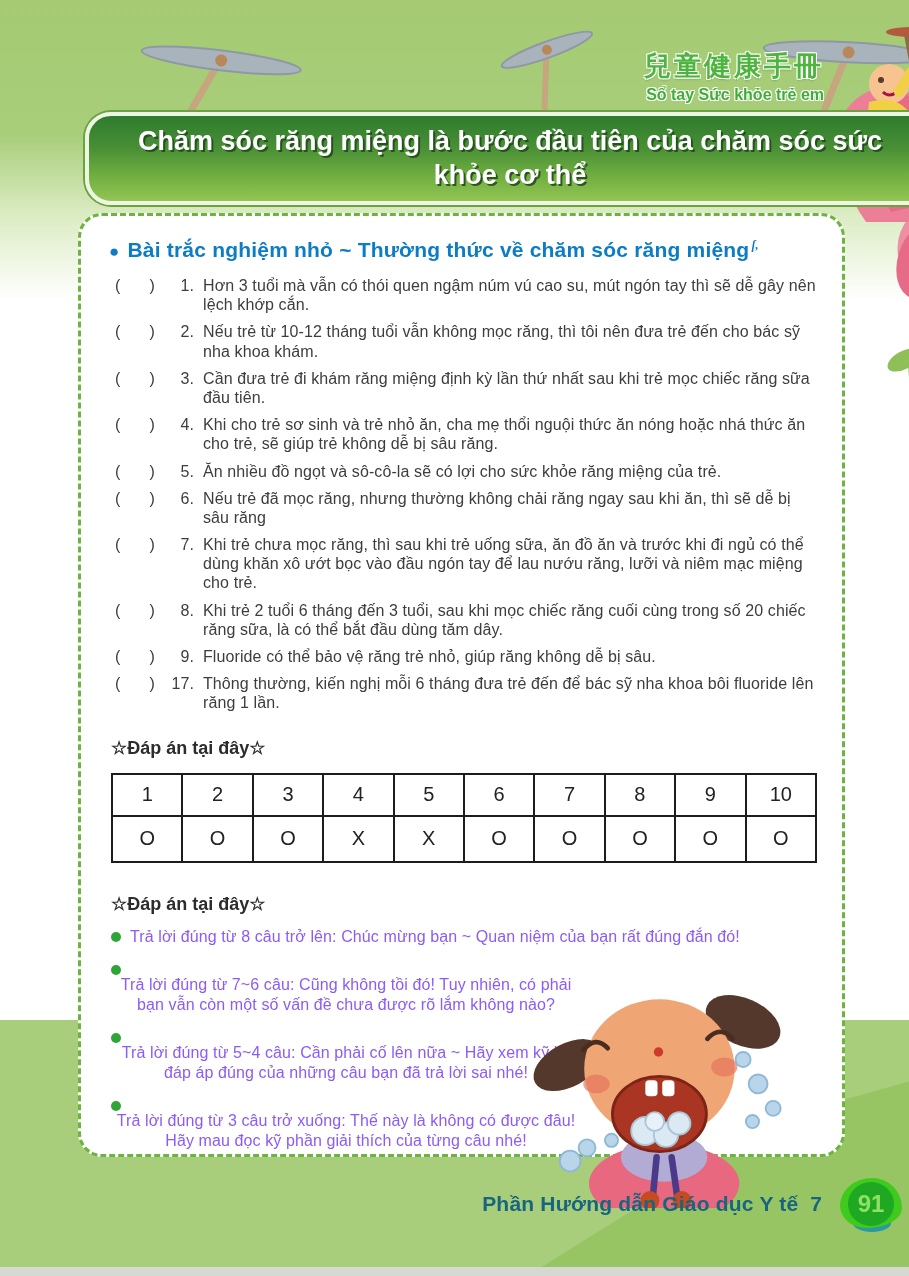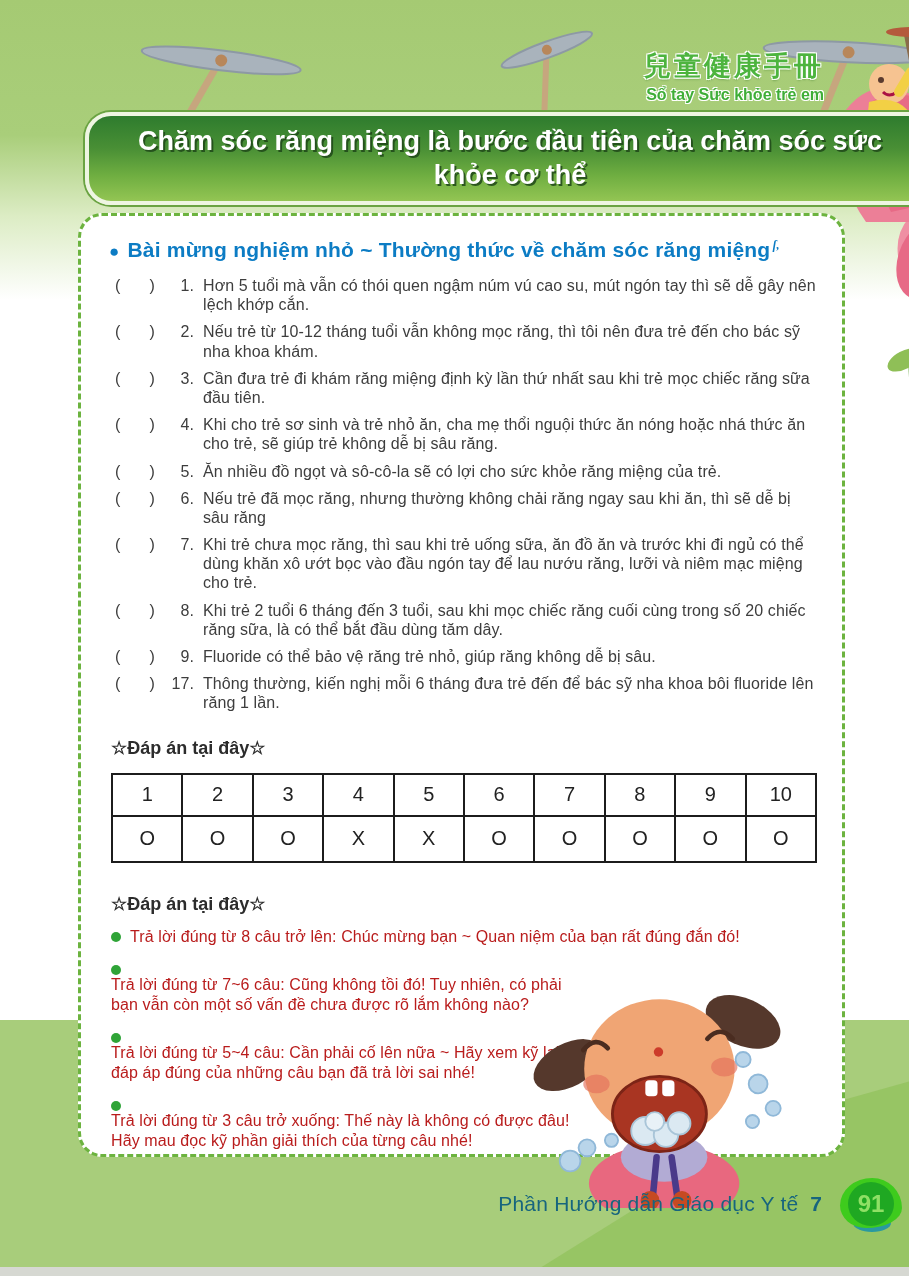--- a/index.html
+++ b/index.html
@@ -54,30 +54,30 @@
 
   .key-label{font-size:18px;font-weight:bold;color:#2c2c2c;margin:24px 0 0 4px;}
 
   table.answers{border-collapse:collapse;margin:14px 0 0 4px;width:706px;table-layout:fixed;}
   table.answers td{border:2.5px solid #1c1c1c;text-align:center;font-size:20px;color:#222;}
   table.answers tr.hdr td{height:38px;}
   table.answers tr.val td{height:42px;}
 
   .results-label{margin-top:30px;}
   .results{position:relative;margin-top:12px;min-height:250px;}
-  .result-item{display:flex;align-items:flex-start;font-size:16px;line-height:1.25;color:#b91c1c;
-    margin:0 0 13px 4px;letter-spacing:.1px;}
+  .result-item{display:flex;align-items:flex-start;font-size:16px;line-height:1.25;color:#8b5cf6;
+    margin:0 0 13px 4px;letter-spacing:.1px;text-align:center;}
   .result-item .dot{flex:0 0 10px;width:10px;height:10px;border-radius:50%;background:#2fa437;margin:5px 9px 0 0;}
   .result-item.narrow{width:470px;flex-direction:column;}
 
   .cartoon{position:absolute;right:2px;top:46px;width:300px;height:235px;}
 
   
   .footer{position:absolute;right:34px;top:1176px;display:flex;align-items:center;gap:18px;z-index:6;}
-  .footer-text{color:#17657e;font-weight:normal;font-size:21px;letter-spacing:.2px;}
+  .footer-text{color:#17657e;font-weight:bold;font-size:21px;letter-spacing:.2px;}
   .footer-num{color:#17657e;font-weight:bold;font-size:21px;margin-left:-6px;}
   .badge{position:relative;width:62px;height:56px;}
   .badge .shadow{position:absolute;left:13px;bottom:0;width:38px;height:18px;border-radius:50%;background:#2a99a0;}
   .badge .blob{position:absolute;left:0;top:2px;width:62px;height:50px;border-radius:52% 48% 58% 42%/55% 60% 40% 45%;
     background:#3ecb1d;}
   .badge .inner{position:absolute;left:8px;top:6px;width:46px;height:44px;border-radius:50%;background:#1fa822;
     display:flex;align-items:center;justify-content:center;color:#8fe065;font-size:24px;font-weight:bold;}
 </style>
 </head>
 <body>
@@ -143,33 +143,33 @@
 
   <div class="banner">
     <div class="banner-title">Chăm sóc răng miệng là bước đầu tiên của chăm sóc sức khỏe cơ thể</div>
   </div>
 
   <div class="content-box">
 
     <div class="quiz-title">
       <span class="dot">●</span>
       <span>
-        <span>Bài mừng nghiệm nhỏ ~ Thường thức về chăm sóc răng miệng</span><span class="quiz-mark">ſ,</span>
+        <span>Bài trắc nghiệm nhỏ ~ Thường thức về chăm sóc răng miệng</span><span class="quiz-mark">ſ,</span>
       </span>
     </div>
 
     <div class="q-list">
 
     <div class="q-row">
           <span class="q-paren">
             <span>(</span>
             <span>)</span>
           </span>
           <span class="q-num">1.</span>
-          <span class="q-text">Hơn 5 tuổi mà vẫn có thói quen ngậm núm vú cao su, mút ngón tay thì sẽ dễ gây nên lệch khớp cắn.</span>
+          <span class="q-text">Hơn 3 tuổi mà vẫn có thói quen ngậm núm vú cao su, mút ngón tay thì sẽ dễ gây nên lệch khớp cắn.</span>
         </div>
         <div class="q-row">
           <span class="q-paren">
             <span>(</span>
             <span>)</span>
           </span>
           <span class="q-num">2.</span>
           <span class="q-text">Nếu trẻ từ 10-12 tháng tuổi vẫn không mọc răng, thì tôi nên đưa trẻ đến cho bác sỹ nha khoa khám.</span>
         </div>
         <div class="q-row">

